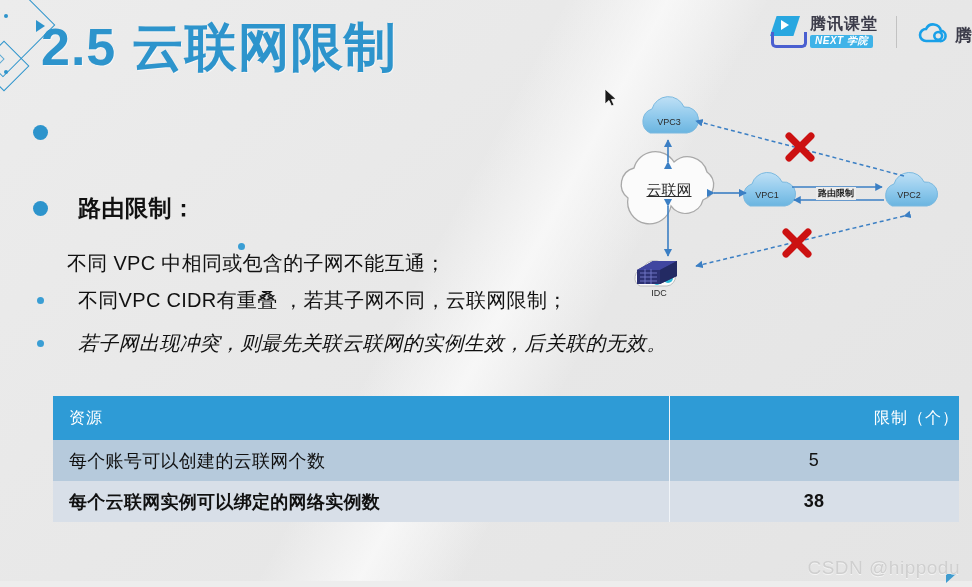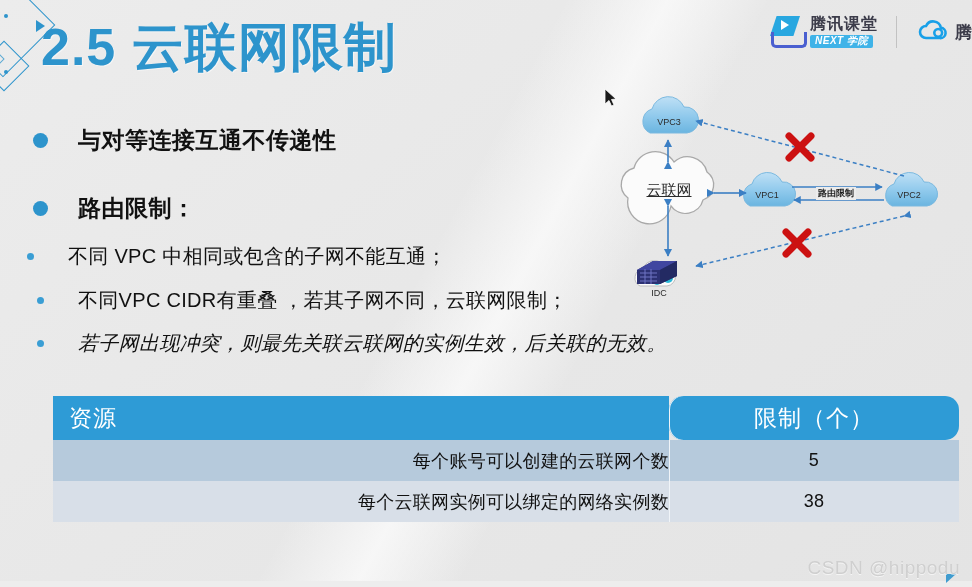--- a/index.html
+++ b/index.html
@@ -29,21 +29,21 @@
 
   
   #title{
     position:absolute;left:41px;top:13px;
     font-size:52px;font-weight:bold;color:#2d94cc;
     letter-spacing:1px;white-space:nowrap;
     text-shadow:1px 1px 0 rgba(255,255,255,.5);
   }
 
   
-  #logos{position:absolute;right:0;top:16px;display:flex;align-items:center;gap:18px;}
+  #logos{position:absolute;right:0;top:16px;display:flex;align-items:flex-end;gap:18px;}
   .logo-tc{display:flex;align-items:center;gap:6px;}
   .tc-mark{position:relative;width:34px;height:32px;}
   .tc-mark .top{
     position:absolute;left:0;top:0;width:30px;height:20px;background:#28a7e0;
     clip-path:polygon(22% 0,100% 0,78% 100%,0 100%);
   }
   .tc-mark .play{
     position:absolute;left:11px;top:4px;width:0;height:0;
     border-left:8px solid #fff;border-top:5px solid transparent;border-bottom:5px solid transparent;
   }
@@ -63,48 +63,48 @@
   
   .b-main{position:absolute;display:flex;align-items:center;}
   .b-main .dot{width:15px;height:15px;border-radius:50%;background:#2d94cc;flex:0 0 auto;}
   .b-main .txt{margin-left:30px;font-size:23px;font-weight:bold;color:#111;letter-spacing:.5px;}
   #bullet1{left:33px;top:125px;}
   #bullet2{left:33px;top:193px;}
 
   .b-sub{position:absolute;display:flex;align-items:center;}
   .b-sub .dot{width:7px;height:7px;border-radius:50%;background:#3a9ed4;flex:0 0 auto;margin-left:4px;}
   .b-sub .txt{margin-left:34px;font-size:20px;color:#111;letter-spacing:.3px;white-space:nowrap;}
-  #sub1{left:23px;top:243px;}
+  #sub1{left:33px;top:243px;flex-direction:column;}
   #sub2{left:33px;top:287px;}
   #sub3{left:33px;top:330px;font-style:italic;}
 
   
   #diagram{position:absolute;left:604px;top:88px;width:352px;height:232px;}
   #diagram svg{position:absolute;inset:0;}
   .dlabel{position:absolute;font-size:9px;color:#2b2b2b;text-align:center;white-space:nowrap;}
   .dlabel.big{font-size:15px;color:#2b2b2b;}
   .peer-label{position:absolute;font-size:9px;font-weight:bold;color:#1a1a1a;
     background:#ececec;padding:0 2px;white-space:nowrap;}
   .cursor-arrow{position:absolute;left:22px;top:152px;}
 
   
   #table{position:absolute;left:53px;top:396px;width:906px;
     border-collapse:collapse;table-layout:fixed;}
   #table th,#table td{padding:0;border:none;}
   #table thead th{
-    background:#2e9bd6;color:#fff;font-size:23px;font-weight:normal;height:44px;
+    background:#2e9bd6;color:#fff;font-size:16px;font-weight:normal;height:44px;
     text-align:left;padding-left:16px;letter-spacing:1px;
   }
-  #table thead th.c2{text-align:center;padding-left:0;border-radius:14px;}
+  #table thead th.c2{text-align:right;padding-left:0;}
   #table tbody td{
-    font-size:18px;color:#111;height:41px;padding-left:16px;letter-spacing:.3px;text-align:right;
+    font-size:18px;color:#111;height:41px;padding-left:16px;letter-spacing:.3px;
   }
   #table tbody td.c2{text-align:center;padding-left:0;}
   #table tbody tr.odd td{background:#b6cadc;}
-  #table tbody tr.even td{background:#d8dfe8;}
+  #table tbody tr.even td{background:#d8dfe8;font-weight:bold;}
   #table col.k2{width:290px;}
   .vsep{box-shadow:inset 1px 0 0 #f0f4f8;}
 
   
   #watermark{
     position:absolute;right:12px;bottom:8px;
     font-size:19px;color:#cfcfcf;letter-spacing:.5px;
     text-shadow:0 1px 0 rgba(255,255,255,.6);pointer-events:none;
   }
   #bottombar{position:absolute;left:0;right:0;bottom:0;height:6px;background:#ededed;}
@@ -142,21 +142,20 @@
       <svg class="cloud-mark" viewBox="0 0 40 30">
         <path d="M12 22 a7 7 0 0 1 0-14 a9 9 0 0 1 17 2 a6 6 0 0 1 -1 12 z" fill="none" stroke="#19a0e8" stroke-width="3" stroke-linecap="round"></path>
         <circle cx="26" cy="16" r="4.5" fill="none" stroke="#19a0e8" stroke-width="3"></circle>
       </svg>
       <span class="cloud-cn">腾</span>
     </div>
   </div>
 
   <div class="b-main" id="bullet1">
     <span class="dot"></span>
-    <span class="txt">与对等连接互通不传递性</span>
   </div>
   <div class="b-main" id="bullet2">
     <span class="dot"></span>
     <span class="txt">路由限制：</span>
   </div>
 
   <div class="b-sub" id="sub1">
     <span class="dot"></span>
     <span class="txt">不同 VPC 中相同或包含的子网不能互通；</span>
   </div>

